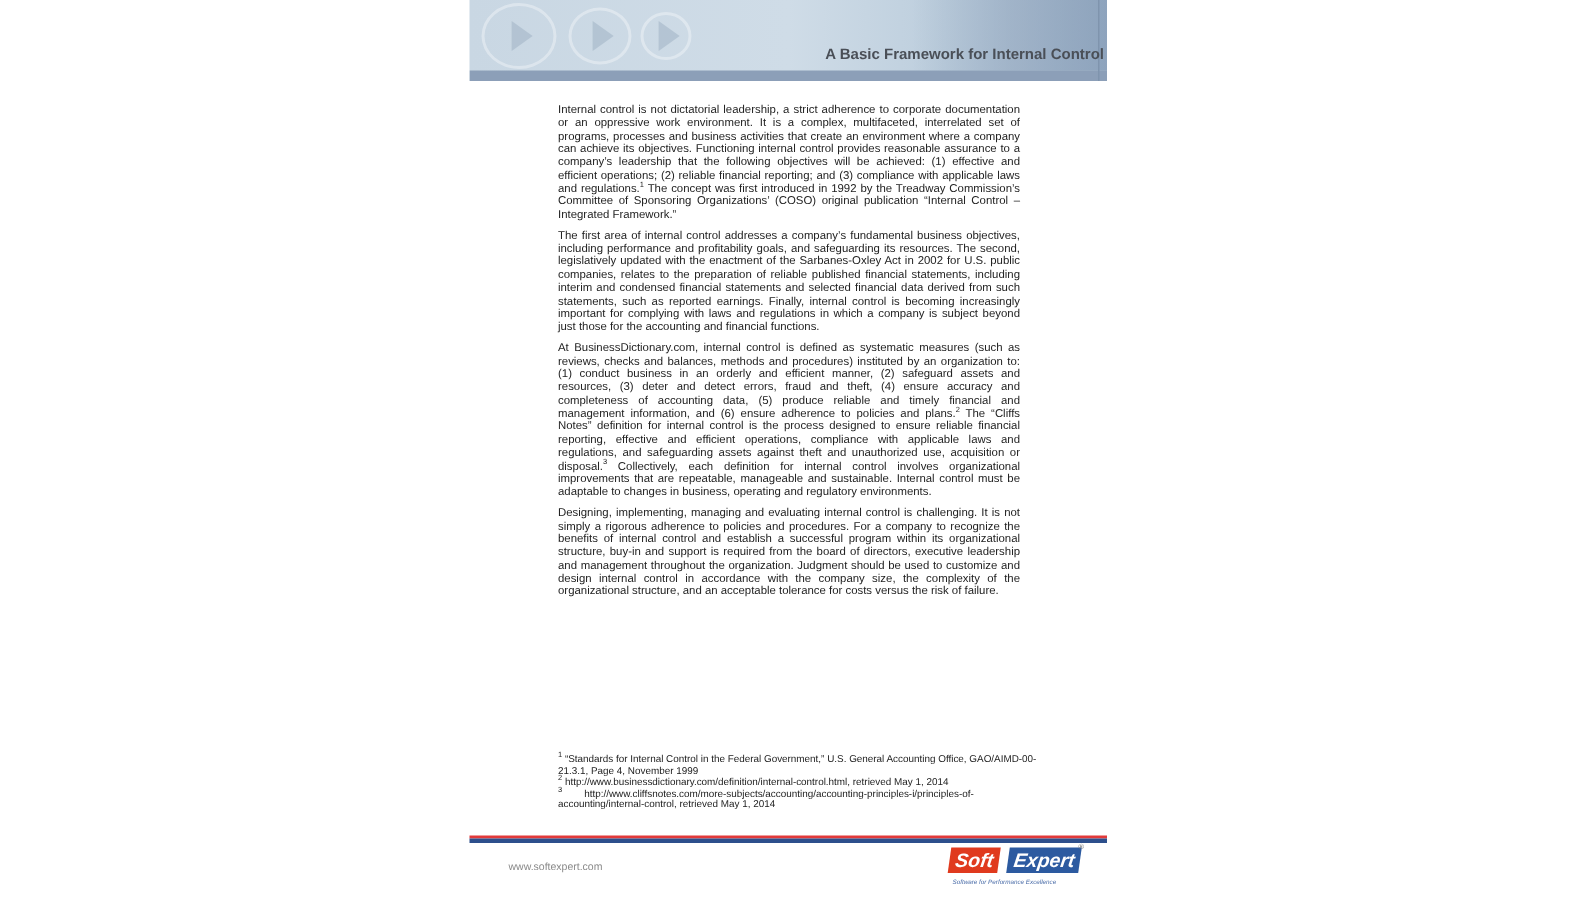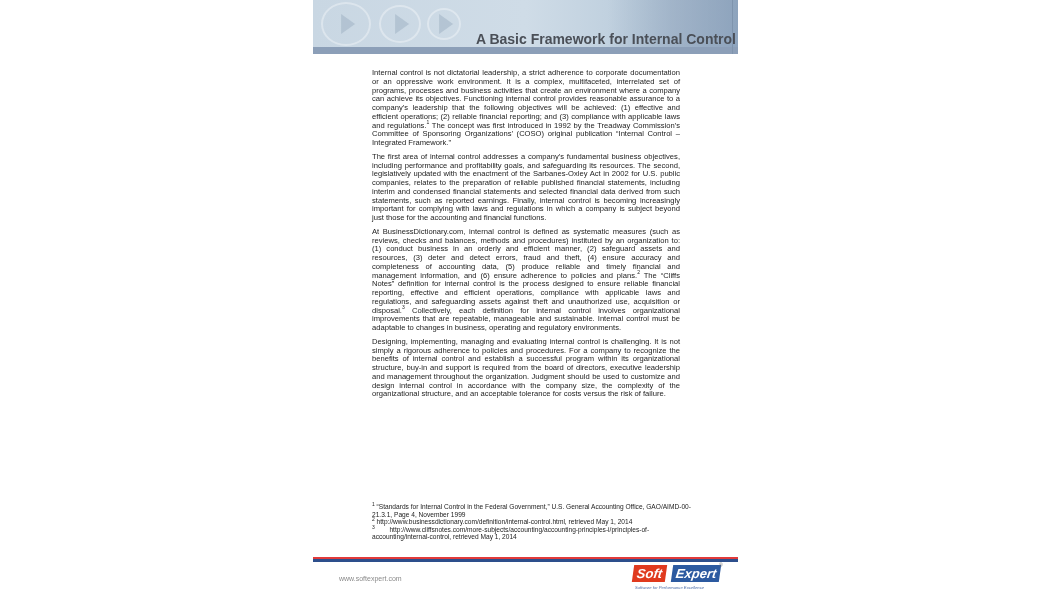--- a/index.html
+++ b/index.html
@@ -13,21 +13,21 @@
                    box-sizing:border-box; }
   .header .arrow::after { content:""; position:absolute; top:50%; left:50%; transform:translate(-35%,-50%);
                    border-top:10px solid transparent; border-bottom:10px solid transparent;
                    border-left:14px solid rgba(160,178,196,0.55); }
   .a1 { left:8px; top:2px; width:50px; height:44px; }
   .a2 { left:66px; top:5px; width:42px; height:38px; }
   .a3 { left:114px; top:8px; width:34px; height:32px; }
   .header .people { position:absolute; right:0; top:0; width:130px; height:47px;
                     background:linear-gradient(90deg, rgba(160,180,200,0) 0%, rgba(140,160,185,0.5) 50%, rgba(120,145,175,0.6) 100%); }
   .header .vline { position:absolute; left:419px; top:0; width:1px; height:54px; background:#7f94ad; }
-  .header-title { position:absolute; right:2px; top:31px; font-size:14px; font-weight:bold; color:#4a4f57; white-space:nowrap; }
+  .header-title { position:absolute; right:2px; top:31px; font-size:10px; font-weight:bold; color:#4a4f57; white-space:nowrap; }
   .body { position:absolute; left:59px; top:69px; width:308px; font-size:7.6px; line-height:8.75px; color:#222; text-align:justify; }
   .body p { margin:0 0 5px 0; }
   sup { font-size:5px; line-height:0; vertical-align:super; }
   .footnotes { position:absolute; left:59px; top:503px; width:320px; font-size:6.6px; line-height:7.6px; color:#222; }
   .footnotes div { margin:0; }
   .footer-lines { position:absolute; left:0; top:557px; width:425px; height:5px; }
   .footer-lines .red { height:2px; background:#e23a3a; }
   .footer-lines .blue { height:3px; background:#2d4f8c; }
   .footer-url { position:absolute; left:26px; top:575px; font-size:7px; color:#8a8a8a; }
   .logo { position:absolute; left:320px; top:565px; width:90px; height:28px; }

